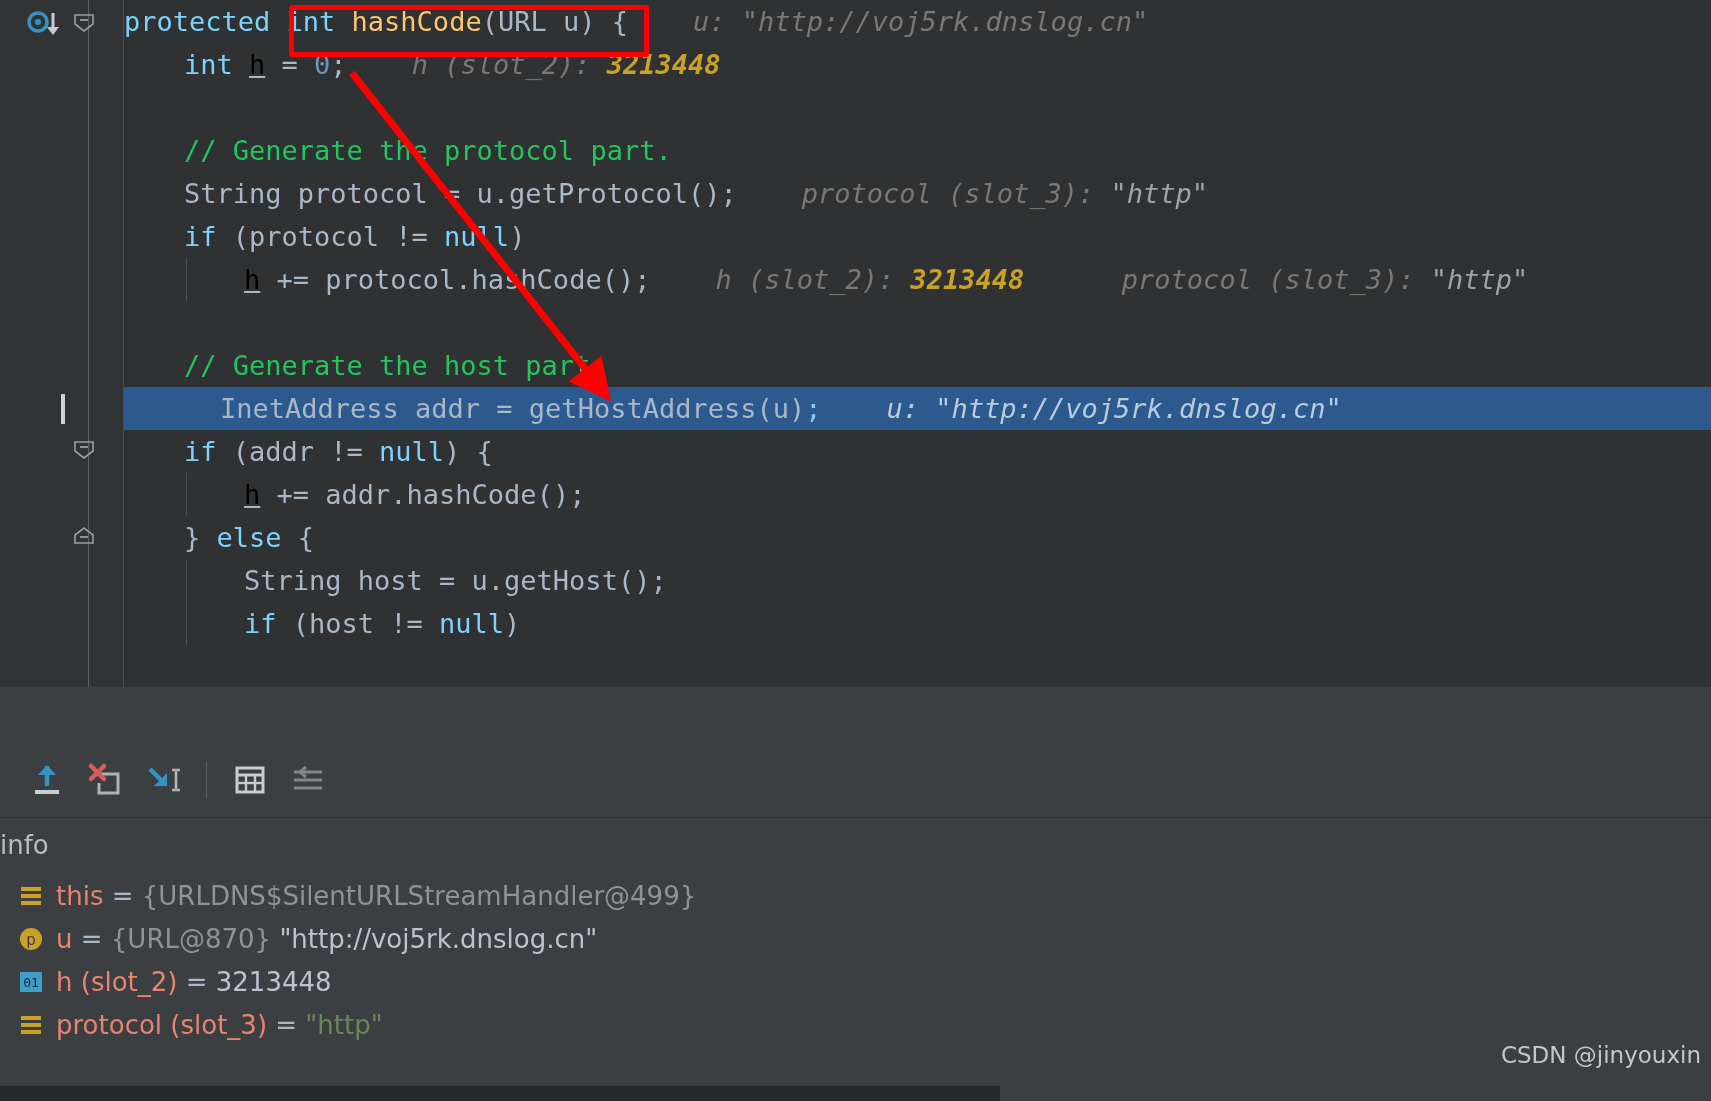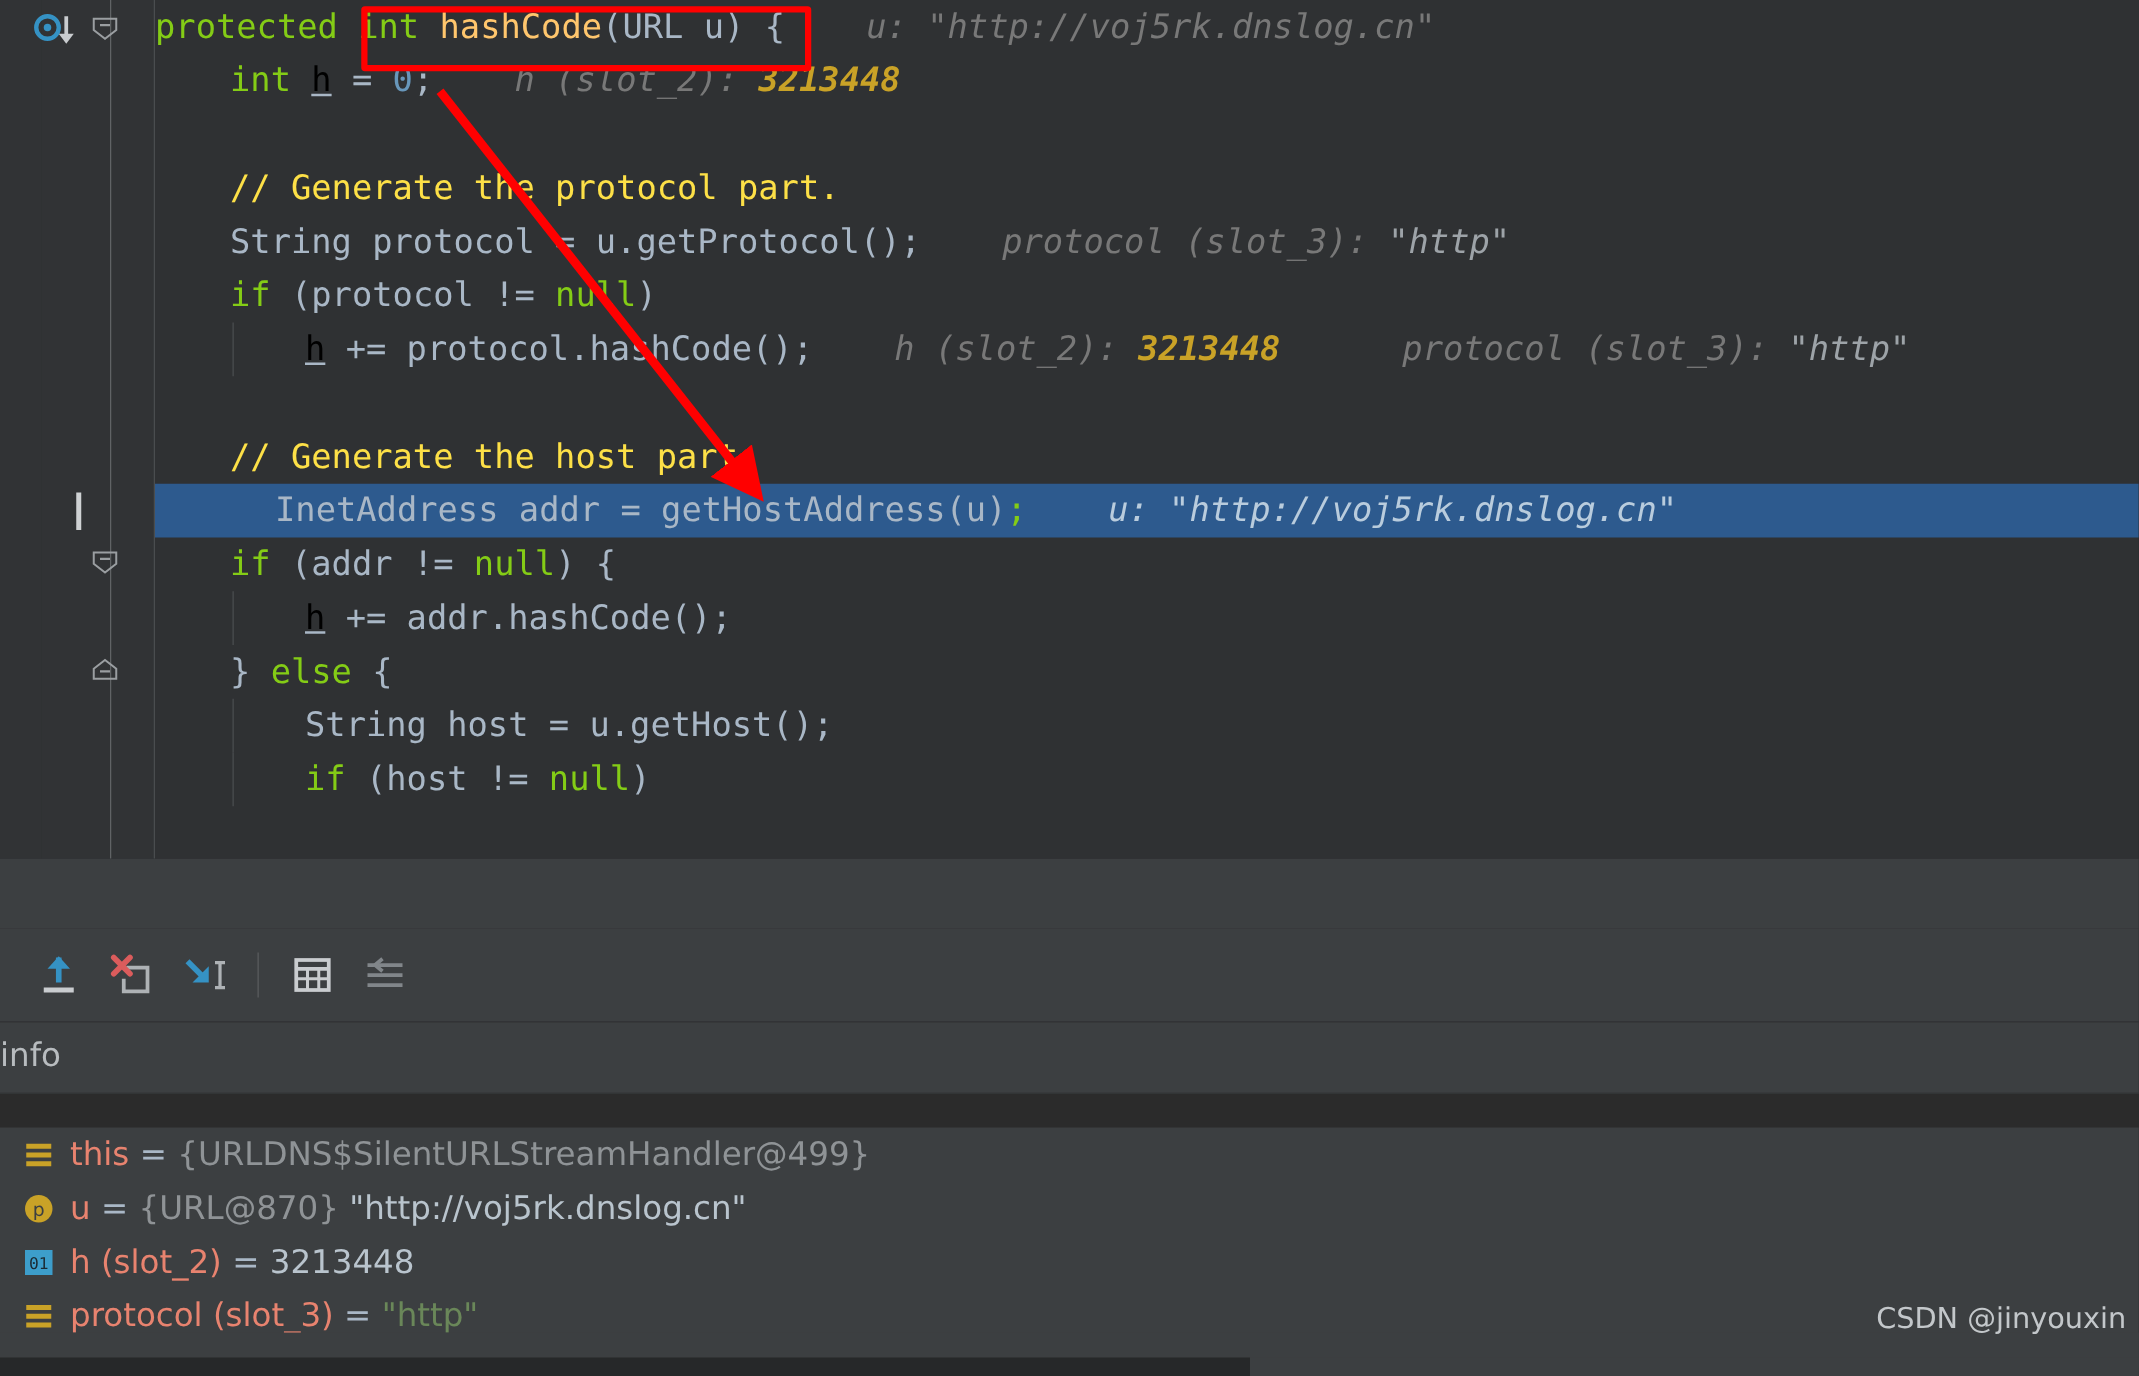--- a/index.html
+++ b/index.html
@@ -86,25 +86,25 @@
     height: 30px;
     background: #cfd2d4;
   }
   .indent-guide {
     position: absolute;
     top: 0; width: 1px; height: 43px;
     background: #4b4e50;
   }
 
   
-  .kw   { color: #84cc16; }
+  .kw   { color: #7dd3fc; }
   .plain{ color: #a9b7c6; }
   .mth  { color: #ffc66d; }
   .num  { color: #6897bb; }
-  .cmt  { color: #fde047; }
+  .cmt  { color: #22c55e; }
   .und  { text-decoration: underline; text-decoration-color: #a9b7c6; }
 
   
   .hint {
     color: #787878;
     font-style: italic;
   }
   .hint-val-num { color: #c9a227; font-style: italic; font-weight: bold; }
   .hint-val-str { color: #9da3a8; font-style: italic; }
   .hint-on-sel  { color: #b9ccdd; font-style: italic; }
@@ -176,21 +176,20 @@
     color: #b8bcbf;
     font-family: "DejaVu Sans", sans-serif;
   }
 
   #vars-list {
     position: absolute;
     left: 0; top: 874px;
     width: 1711px;
     height: 192px;
     background: #3c3f41;
-    margin-top: 28px;
   }
   .var-row {
     position: relative;
     height: 43px;
     display: flex;
     align-items: center;
     padding-left: 16px;
     box-sizing: border-box;
     font-size: 26px;
     font-family: "DejaVu Sans", sans-serif;

